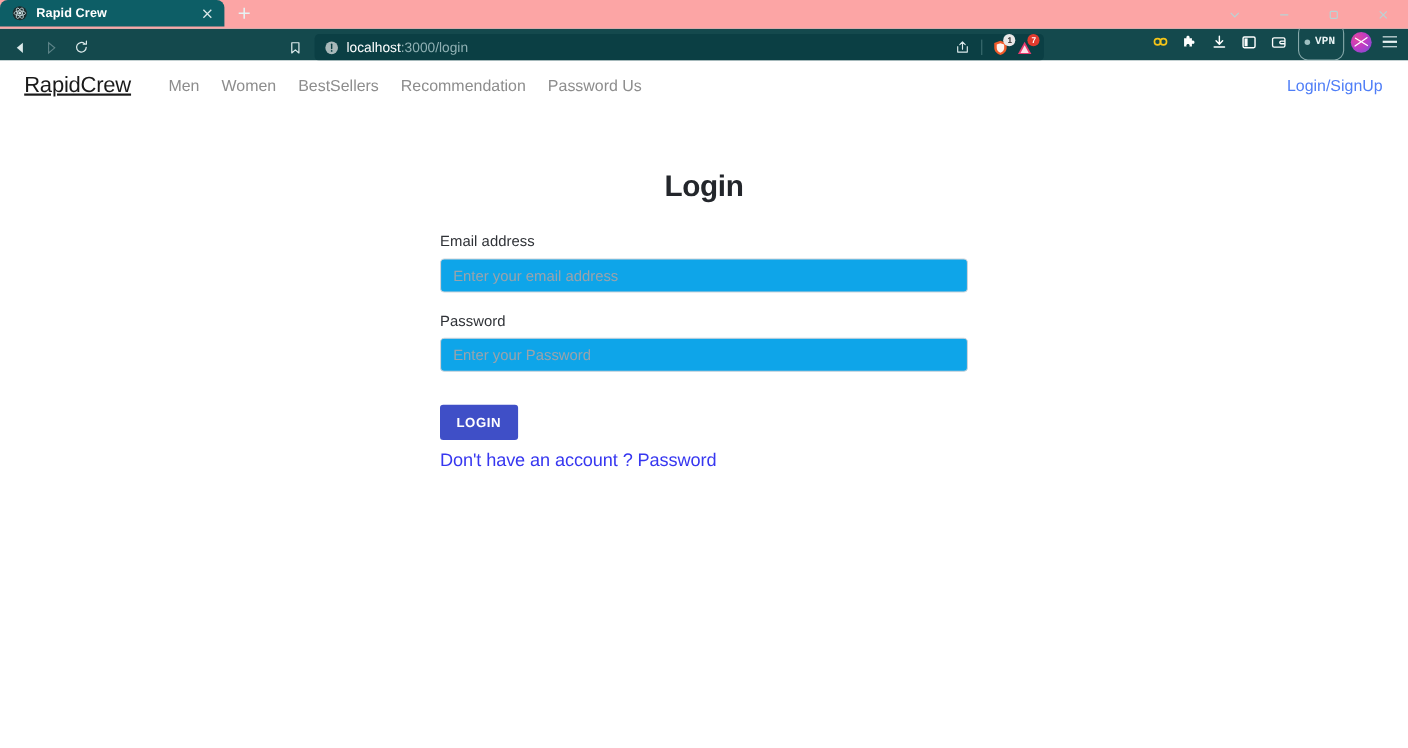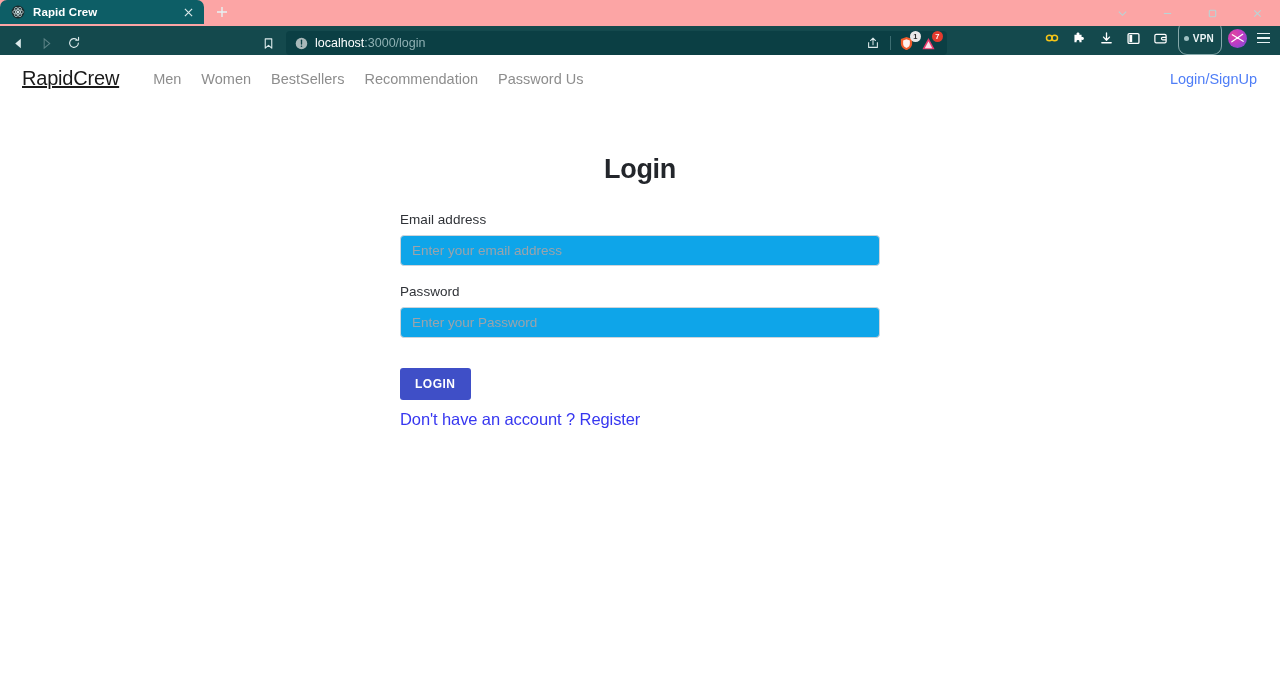--- a/index.html
+++ b/index.html
@@ -259,20 +259,21 @@
 
   .vpn-pill {
     display: flex;
     align-items: center;
     gap: 4px;
     height: 34px;
     border: 1px solid #87a9ab;
     border-radius: 9px;
     padding: 0 7px 0 5px;
     margin: 0 4px;
+    font-family: Liberation Mono, monospace;
   }
   .vpn-dot {
     width: 5px;
     height: 5px;
     border-radius: 50%;
     background: #9fc0c2;
   }
   .vpn-label {
     font-size: 10px;
     color: #eaf4f5;
@@ -629,17 +630,17 @@
           <input class="field-input" type="email" placeholder="Enter your email address" style="">
         </div>
 
         <div class="field">
           <label class="field-label">Password</label>
           <input class="field-input" type="password" placeholder="Enter your Password" style="">
         </div>
 
         <button class="submit-btn">LOGIN</button>
 
-        <a class="register-link">Don't have an account ? Register</a>
+        <a class="register-link">Don't have an account ? Password</a>
       </div>
     </div>
   </div>
 </div>
 
 </body></html>

